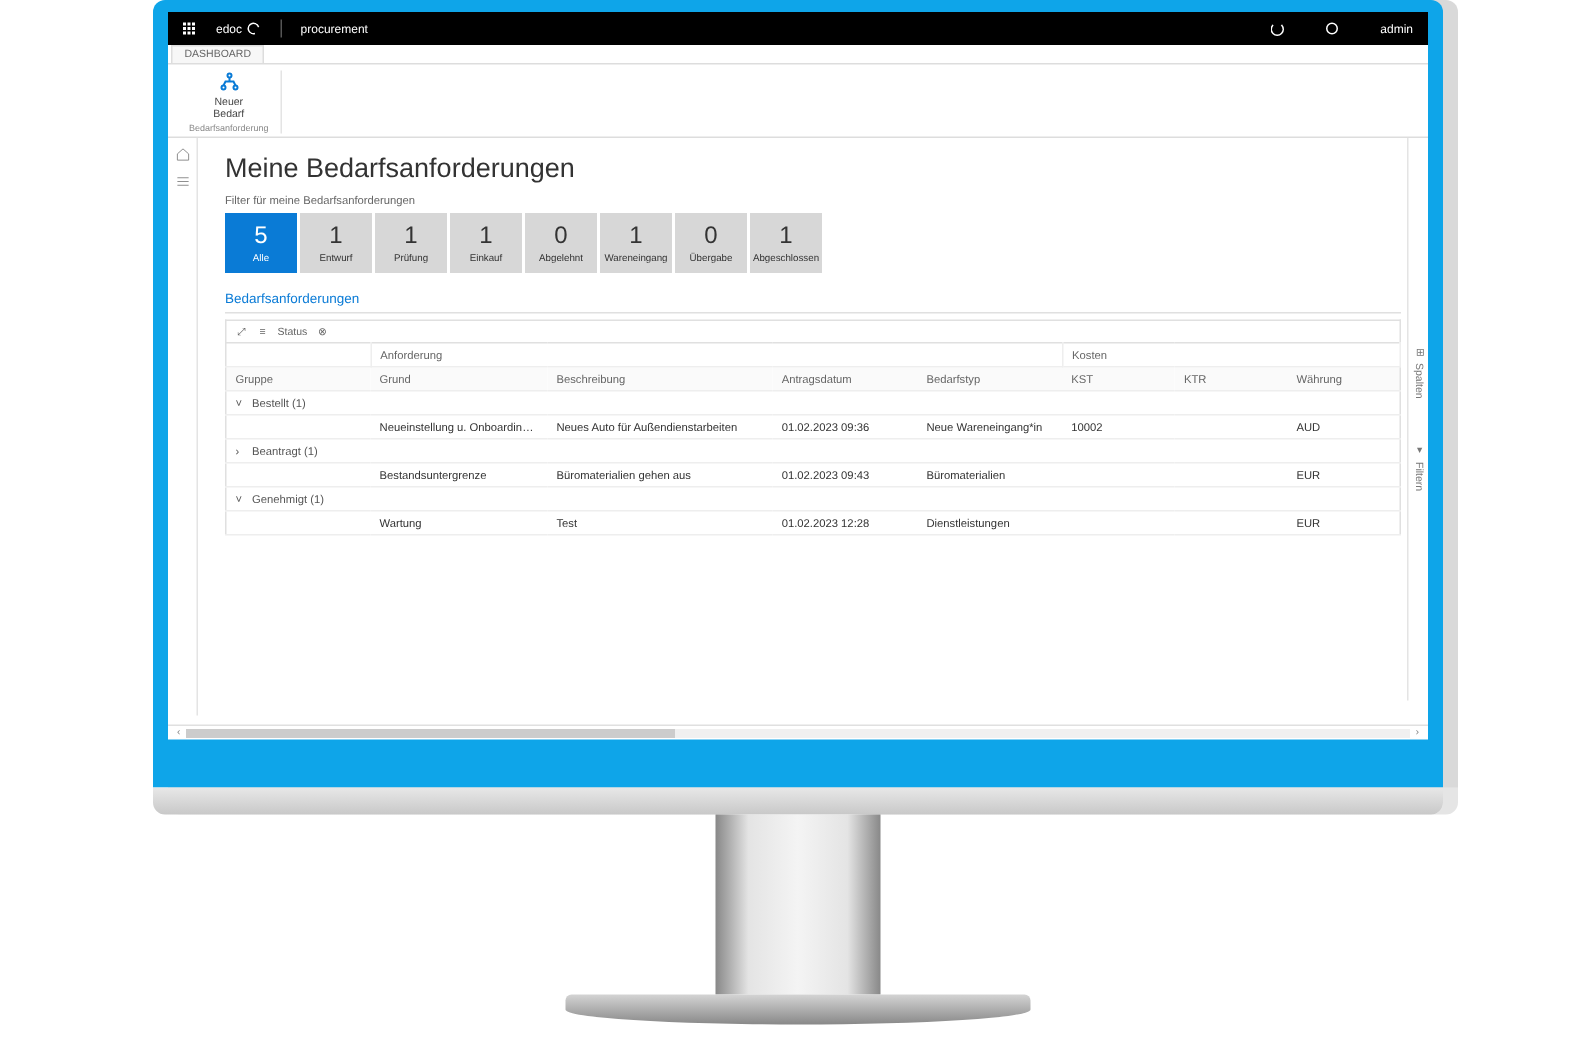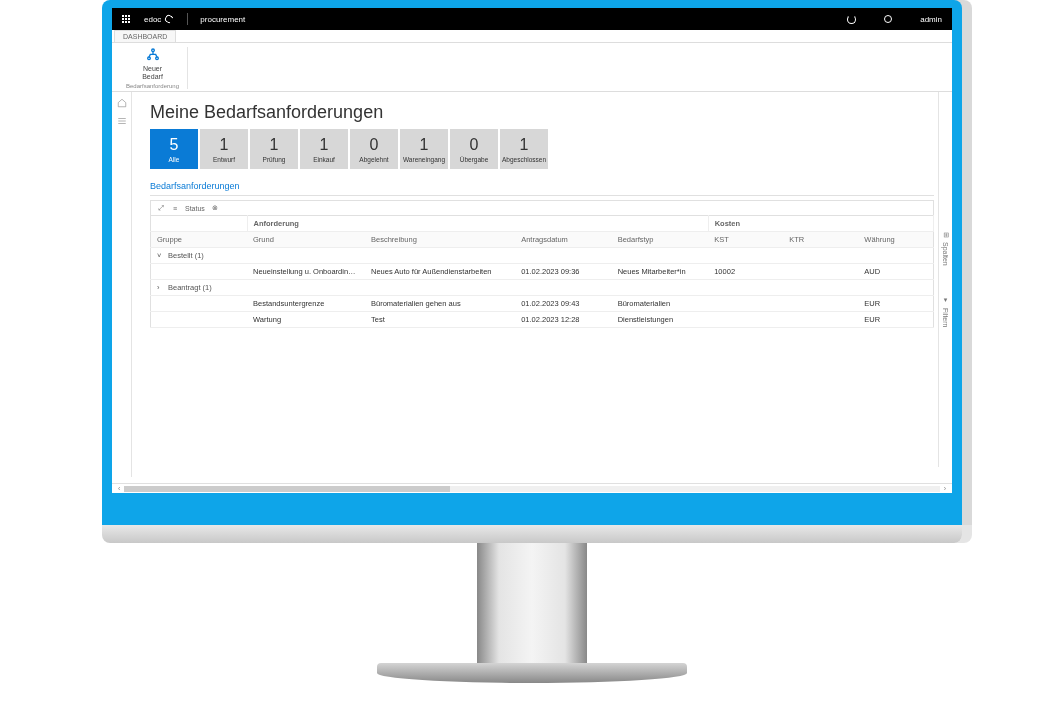--- a/index.html
+++ b/index.html
@@ -107,21 +107,21 @@
 .tile-num { font-size: 16px; font-weight: 300; }
 .tile-label { font-size: 6.5px; margin-top: 2px; }
 
 .section-title { color: #0a7bd6; font-size: 9px; padding: 4px 0; border-bottom: 1px solid #e0e0e0; }
 
 .grid-toolbar { border: 1px solid #e0e0e0; border-bottom: none; padding: 3px 6px; display: flex; align-items: center; gap: 6px; font-size: 7px; color: #666; margin-top: 4px; }
 .tb-icon { width: 8px; height: 8px; display: inline-flex; align-items: center; justify-content: center; cursor: pointer; }
 
 .grid { border: 1px solid #e0e0e0; width: 100%; border-collapse: collapse; table-layout: fixed; }
 .grid th, .grid td { text-align: left; padding: 3px 6px; font-size: 7.5px; color: #555; border-bottom: 1px solid #eee; overflow: hidden; white-space: nowrap; text-overflow: ellipsis; }
-.grid thead.sup th { font-weight: 700; color: #666; border-right: 1px solid #eee; }
+.grid thead.sup th { font-weight: 400; color: #666; border-right: 1px solid #eee; }
 .grid thead.sub th { font-weight: 400; color: #666; background: #fafafa; }
 .group-row td { background: #fff; font-weight: 400; margin-left: 36px; }
 .group-row .chev { display: inline-block; width: 7px; height: 7px; margin-right: 4px; }
 .group-row.selected td { outline: 1px solid #6aa8e6; outline-offset: -1px; }
 .data-row td { color: #333; }
 .col-gruppe { width: 90px; }
 .col-grund { width: 110px; }
 .col-besch { width: 140px; }
 .col-datum { width: 90px; }
 .col-typ { width: 90px; }
@@ -201,20 +201,21 @@
           </div>
           <div class="leftbar-icon menu-icon">
             <svg viewBox="0 0 24 24">
                 <path d="M3 6h18M3 12h18M3 18h18"></path>
               </svg>
           </div>
         </div>
 
         <div class="main">
           <h1>Meine Bedarfsanforderungen</h1>
+          <div class="filter-label">Filter für meine Bedarfsanforderungen</div>
 
           <div class="tiles" id="tiles">
               <div class="tile active">
                 <div class="tile-num">5</div>
                 <div class="tile-label">Alle</div>
               </div>
               <div class="tile">
                 <div class="tile-num">1</div>
                 <div class="tile-label">Entwurf</div>
               </div>
@@ -285,37 +286,40 @@
             </thead>
             <tbody id="grid-body">
                 <tr class="group-row">
                   <td colspan="8"><span class="chev">˅</span><span>Bestellt (1)</span></td>
                 </tr>
                 <tr class="data-row">
                   <td></td>
                   <td>Neueinstellung u. Onboarding ...</td>
                   <td>Neues Auto für Außendienstarbeiten</td>
                   <td>01.02.2023 09:36</td>
-                  <td>Neues Mitarbeiter*in</td>
+                  <td>Neue Wareneingang*in</td>
                   <td>10002</td>
                   <td></td>
                   <td>AUD</td>
                 </tr>
                 <tr class="group-row">
                   <td colspan="8"><span class="chev">›</span><span>Beantragt (1)</span></td>
                 </tr>
                 <tr class="data-row">
                   <td></td>
                   <td>Bestandsuntergrenze</td>
                   <td>Büromaterialien gehen aus</td>
                   <td>01.02.2023 09:43</td>
                   <td>Büromaterialien</td>
                   <td></td>
                   <td></td>
                   <td>EUR</td>
+                </tr>
+                <tr class="group-row">
+                  <td colspan="8"><span class="chev">˅</span><span>Genehmigt (1)</span></td>
                 </tr>
                 <tr class="data-row">
                   <td></td>
                   <td>Wartung</td>
                   <td>Test</td>
                   <td>01.02.2023 12:28</td>
                   <td>Dienstleistungen</td>
                   <td></td>
                   <td></td>
                   <td>EUR</td>

